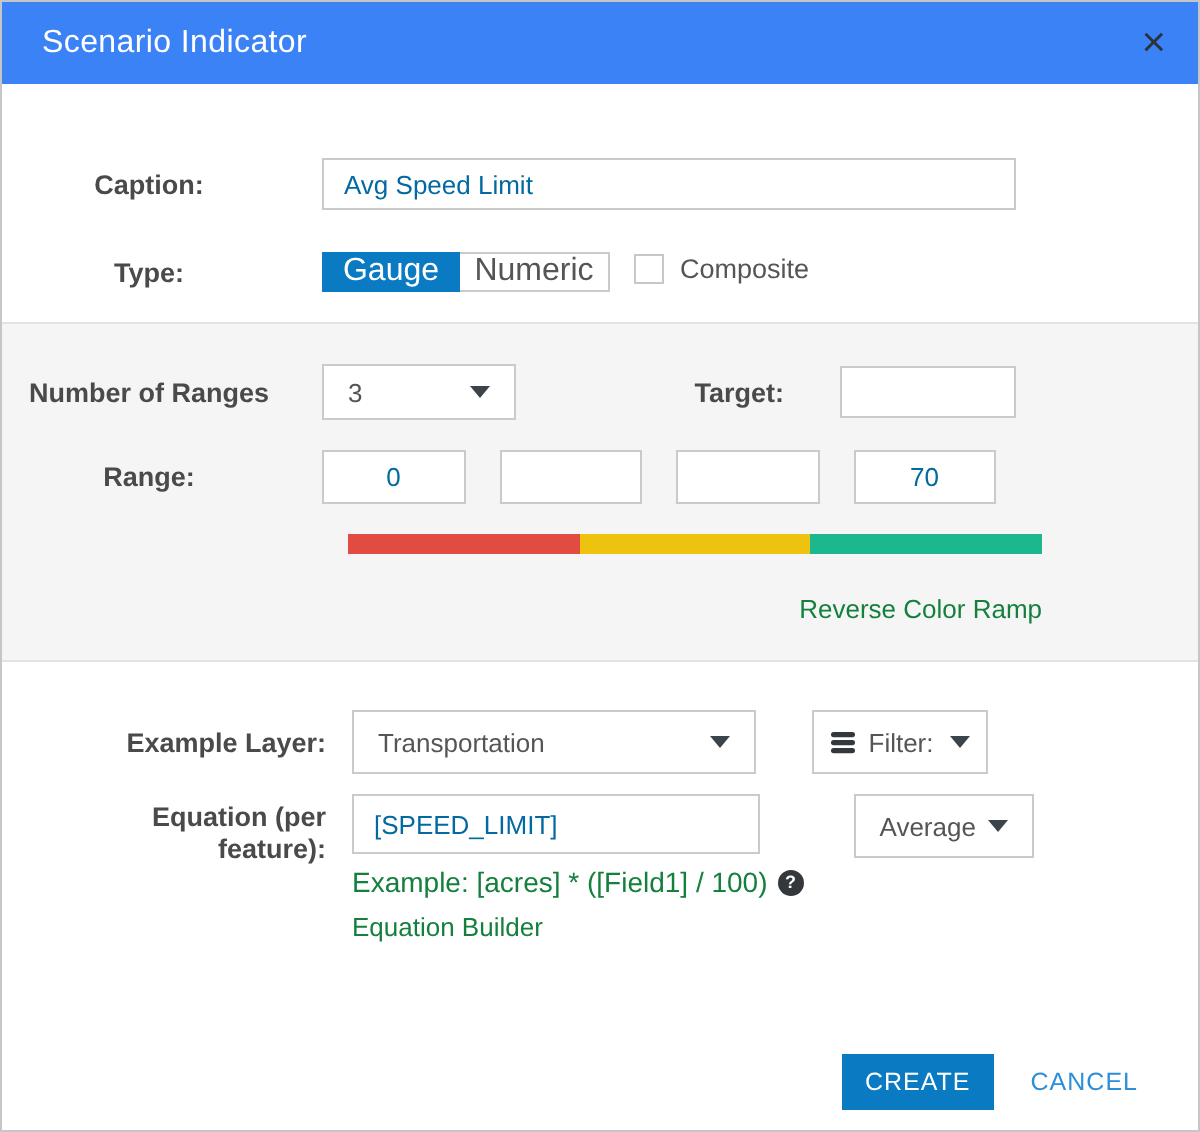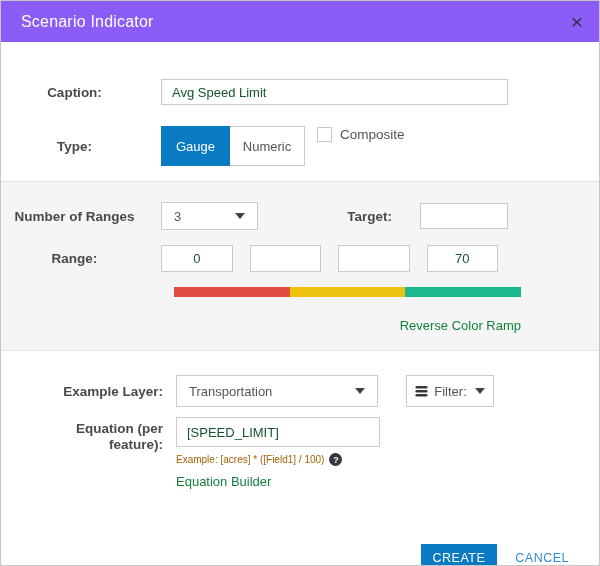--- a/index.html
+++ b/index.html
@@ -10,58 +10,58 @@
   }
   .dialog {
     width: 600px; height: 566px;
     background: #fff;
     border: 1px solid #c6c6c6;
     overflow: hidden;
   }
   
   .header {
     height: 41px;
-    background: #8b5cf6;
+    background: #3b82f6;
     display: flex; align-items: center;
     padding: 0 16px 0 20px;
   }
   .title { color: #fff; font-size: 16px; letter-spacing: .2px; }
   .close {
     margin-left: auto;
     color: #2c333a; font-size: 21px; line-height: 20px;
     cursor: pointer; user-select: none;
   }
   
   .row { display: flex; align-items: center; }
   .lbl { color: #4a4a4a; font-weight: bold; font-size: 13.5px; }
   .col1 { width: 160px; flex: none; text-align: center; padding-right: 13px; }
   .col2 { width: 175px; flex: none; text-align: right; padding-right: 13px; }
   input.txt {
     border: 1px solid #cacaca; background: #fff;
     font-family: "Liberation Sans", sans-serif;
-    font-size: 13px; color: #14532d; outline: none;
+    font-size: 13px; color: #0369a1; outline: none;
   }
   .caret {
     width: 0; height: 0; flex: none;
     border-left: 5px solid transparent; border-right: 5px solid transparent;
     border-top: 6px solid #3c434b;
   }
   .dropdown {
     background: #fff; border: 1px solid #cacaca;
     display: flex; align-items: center;
     padding: 0 12px; font-size: 13px; color: #555;
     cursor: pointer;
   }
   .dropdown .dd-text { margin-right: auto; }
   
   .sec1 { padding-top: 37px; }
   .caption-input { width: 347px; height: 26px; padding: 0 10px; }
   .type-row { margin-top: 21px; }
   .seg-btn {
-    height: 40px; font-size: 13px;
+    height: 20px; font-size: 16px;
     display: flex; align-items: center; justify-content: center;
     cursor: pointer; flex: none;
   }
   .seg-on  { width: 69px; background: #0a7ac2; border: 1px solid #0a7ac2; color: #fff; }
   .seg-off { width: 75px; background: #fff; border: 1px solid #cacaca; border-left: none; color: #555; }
   .composite { display: flex; align-items: center; margin-left: 12px; align-self: flex-start; margin-top: 1px; }
   .checkbox {
     width: 15px; height: 15px; flex: none;
     border: 1px solid #c8c8c8; background: #fff; cursor: pointer;
   }
@@ -94,21 +94,21 @@
     display: flex; align-items: center; justify-content: center;
     font-size: 13px; color: #555; cursor: pointer;
   }
   .filter-btn .caret { margin-left: 8px; }
   .filter-btn .lyr { margin-right: 6px; display: flex; }
   .eq-row { margin-top: 10px; align-items: flex-start; }
   .eq-lbl { max-width: 112px; margin-left: auto; line-height: 1.15; padding-top: 4px; }
   .eq-input { width: 204px; height: 30px; padding: 0 10px; }
   .avg-dropdown { width: 90px; height: 32px; margin-left: 25px; }
   .example-line { display: flex; align-items: center; margin-top: 6px; }
-  .example-txt { font-size: 10px; color: #a16207; }
+  .example-txt { font-size: 14px; color: #15803d; }
   .help-icon {
     width: 13px; height: 13px; border-radius: 50%;
     background: #33383d; color: #fff;
     font-size: 9px; font-weight: bold;
     display: flex; align-items: center; justify-content: center;
     margin-left: 5px; cursor: pointer;
   }
   .builder-row { margin-top: 6px; }
   
   .footer {
@@ -215,20 +215,24 @@
       <div>
         <input class="txt eq-input" type="text" value="[SPEED_LIMIT]" style="">
         <div class="example-line">
           <span class="example-txt">Example: [acres] * ([Field1] / 100)</span>
           <span class="help-icon">?</span>
         </div>
         <div class="builder-row">
           <a class="link">Equation Builder</a>
         </div>
       </div>
+      <div class="dropdown avg-dropdown">
+        <span class="dd-text">Average</span>
+        <span class="caret"></span>
+      </div>
     </div>
   </div>
 
   <div class="footer">
     <button class="create-btn">CREATE</button>
     <a class="cancel-link">CANCEL</a>
   </div>
 
 </div>
 

